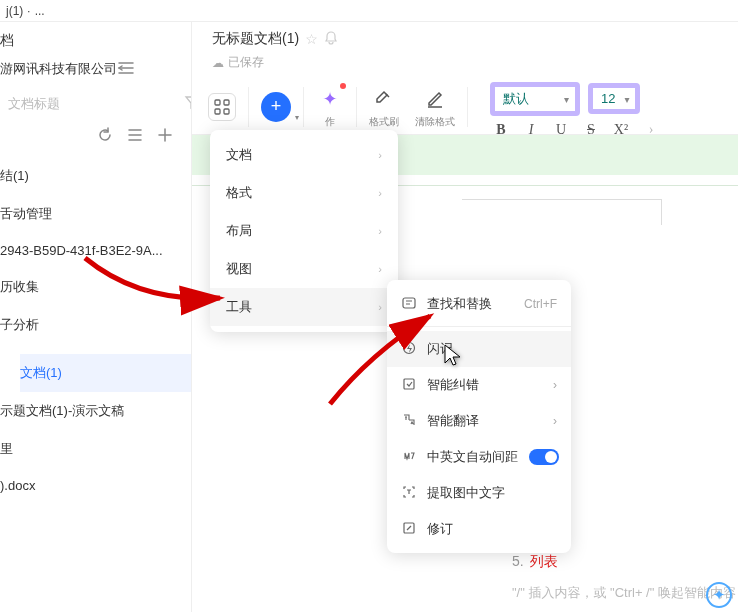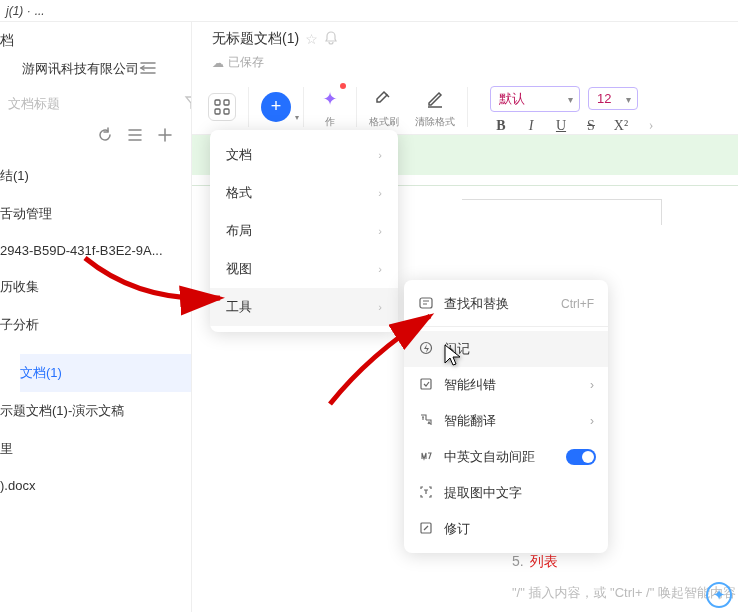--- a/index.html
+++ b/index.html
@@ -1,24 +1,24 @@
 <!DOCTYPE html>
 <html><head>
 <meta charset="utf-8">
 <style>
   * { box-sizing: border-box; margin: 0; padding: 0; font-family: "Microsoft YaHei", -apple-system, sans-serif; }
   body { width: 738px; height: 612px; overflow: hidden; background: #fff; position: relative; font-size: 13px; color: #333; }
   
-  .titlebar { height: 22px; background: #fff; border-bottom: 1px solid #eee; font-size: 12px; color: #444; padding-left: 6px; display: flex; align-items: center; font-style: italic; }
+  .titlebar { height: 22px; background: #fff; border-bottom: 1px solid #eee; font-size: 12px; color: #444; padding-left: 6px; display: flex; align-items: center; }
   .titlebar span:last-child { margin-left: 4px; }
   
   .main { display: flex; height: calc(100% - 22px); }
   
   .sidebar { width: 192px; border-right: 1px solid #eee; display: flex; flex-direction: column; background: #fff; overflow: hidden; }
-  .company-row { display: flex; justify-content: center; align-items: center; padding: 10px 12px 10px 0; }
+  .company-row { display: flex; justify-content: flex-start; align-items: center; padding: 10px 12px 10px 0; }
   .company-name { font-size: 13px; color: #333; }
   .company-collapse { color: #888; cursor: pointer; }
   .search-row { display: flex; align-items: center; gap: 0; padding: 6px 8px; }
   .search-input { flex: 1; border: none; background: transparent; outline: none; font-size: 13px; color: #333; }
   .search-input::placeholder { color: #bbb; }
   .filter-ico { color: #c5c5c5; }
   .nav-icons { display: flex; gap: 14px; justify-content: flex-end; padding: 8px 18px 10px; color: #888; font-size: 16px; }
   .sidebar-group { display: flex; flex-direction: column; overflow: hidden; }
   .sidebar-item { padding: 10px 10px 10px 0px; font-size: 13px; color: #333; white-space: nowrap; overflow: hidden; text-overflow: ellipsis; cursor: pointer; }
   .sidebar-item.active { color: #2470ff; background: #eef3ff; margin-left: 20px; }
@@ -36,21 +36,21 @@
   .tool-sep { width: 1px; background: #eee; height: 40px; margin: 8px 4px 0; }
   .tool-ico { width: 28px; height: 28px; display: flex; align-items: center; justify-content: center; font-size: 16px; color: #555; border-radius: 4px; }
   .tool-ico.grid { border: 1px solid #ddd; border-radius: 6px; padding: 4px; }
   .tool-lbl { font-size: 10px; color: #888; margin-top: 2px; }
   .plus-btn { width: 30px; height: 30px; border-radius: 50%; background: #2470ff; display: flex; align-items: center; justify-content: center; color: #fff; font-size: 18px; position: relative; }
   .plus-btn::after { content: "▾"; font-size: 8px; position: absolute; right: -8px; bottom: 0; color: #888; }
   .magic-ico { position: relative; color: #9a6cff; font-size: 18px; }
   .magic-ico .dot { width: 6px; height: 6px; border-radius: 50%; background: #ff4d4f; position: absolute; top: -2px; right: -2px; }
   
   .fmt-row { display: flex; align-items: center; gap: 8px; padding: 0 10px; }
-  .select-box { border: 1px solid #c4b5fd; border-radius: 4px; padding: 3px 20px 3px 8px; font-size: 13px; color: #be185d; position: relative; min-width: 90px; }
+  .select-box { border: 5px solid #c4b5fd; border-radius: 4px; padding: 3px 20px 3px 8px; font-size: 13px; color: #0f766e; position: relative; min-width: 90px; }
   .select-box::after { content: "▾"; position: absolute; right: 6px; color: #888; font-size: 10px; top: 50%; transform: translateY(-50%); }
   .fmt-btn { width: 22px; text-align: center; font-size: 14px; color: #555; font-family: Georgia, serif; }
   .fmt-btn.under { text-decoration: underline; }
   .fmt-btn.strike { text-decoration: line-through; }
   
   .canvas { flex: 1; background: linear-gradient(#e6f7e6 0 40px, transparent 40px); position: relative; padding-top: 10px; }
   .banner-title { padding: 8px 20px; font-size: 14px; color: #333; }
   .hdr-line { border-top: 1px solid #d8e8d8; margin-top: 6px; }
   .grid-cell-border { position: absolute; top: 64px; right: 76px; width: 200px; height: 26px; border-right: 1px solid #ddd; border-top: 1px solid #ddd; }
   
@@ -61,21 +61,21 @@
   .num-list .txt { color: #333; }
   .num-list .red { color: #e02020; }
   .num-list .blue { color: #2470ff; text-decoration: underline; }
   .hint-line { color: #bbb; font-size: 13px; padding: 8px 0 0 320px; }
   
   .menu1 { position: absolute; left: 210px; top: 130px; width: 188px; background: #fff; border-radius: 8px; box-shadow: 0 2px 18px rgba(0,0,0,.15); padding: 6px 0; z-index: 10; }
   .menu1-item { display: flex; justify-content: space-between; align-items: center; padding: 10px 16px; font-size: 13px; color: #333; cursor: pointer; }
   .menu1-item:hover, .menu1-item.hover { background: #f5f5f5; }
   .menu1-item .arr { color: #bbb; font-size: 11px; }
   
-  .menu2 { position: absolute; left: 404px; top: 280px; width: 204px; background: #fff; border-radius: 8px; box-shadow: 0 2px 18px rgba(0,0,0,.15); padding: 6px 0; z-index: 10; }
+  .menu2 { position: absolute; left: 387px; top: 280px; width: 184px; background: #fff; border-radius: 8px; box-shadow: 0 2px 18px rgba(0,0,0,.15); padding: 6px 0; z-index: 10; }
   .menu2-item { display: flex; align-items: center; padding: 9px 14px; font-size: 13px; color: #333; gap: 10px; cursor: pointer; position: relative; }
   .menu2-item:hover, .menu2-item.hover { background: #f5f5f5; }
   .menu2-item .ico { width: 16px; text-align: center; color: #666; font-size: 14px; }
   .menu2-item .rt { position: absolute; right: 14px; color: #aaa; font-size: 12px; }
   .menu2-item .switch { position: absolute; right: 12px; width: 30px; height: 16px; background: #2470ff; border-radius: 10px; }
   .menu2-item .switch::after { content: ""; position: absolute; top: 2px; right: 2px; width: 12px; height: 12px; background: #fff; border-radius: 50%; }
   .menu2-sep { height: 1px; background: #eee; margin: 4px 0; }
   
   .cursor-spot { position: absolute; left: 444px; top: 344px; z-index: 20; }
   .cursor-spot svg { filter: drop-shadow(1px 1px 2px rgba(0,0,0,.4)); }

